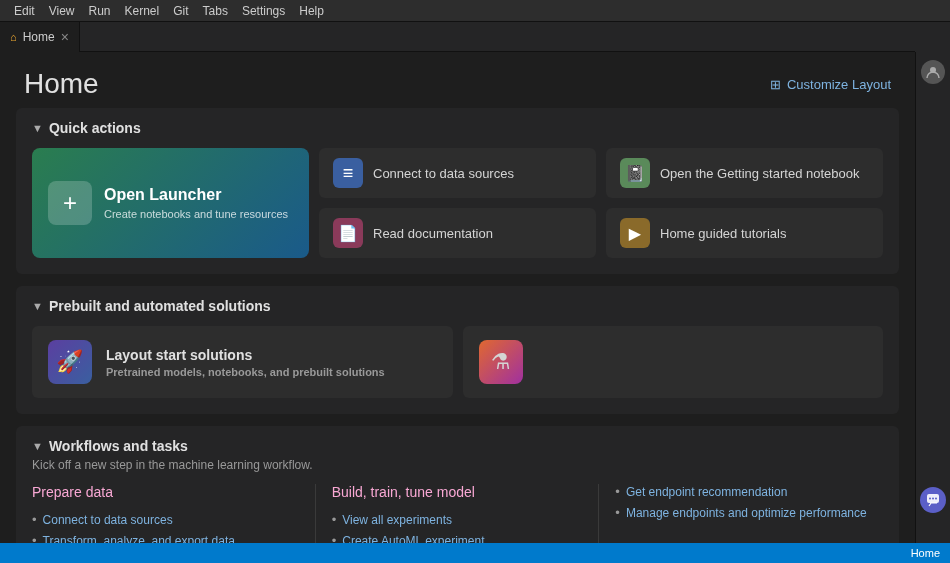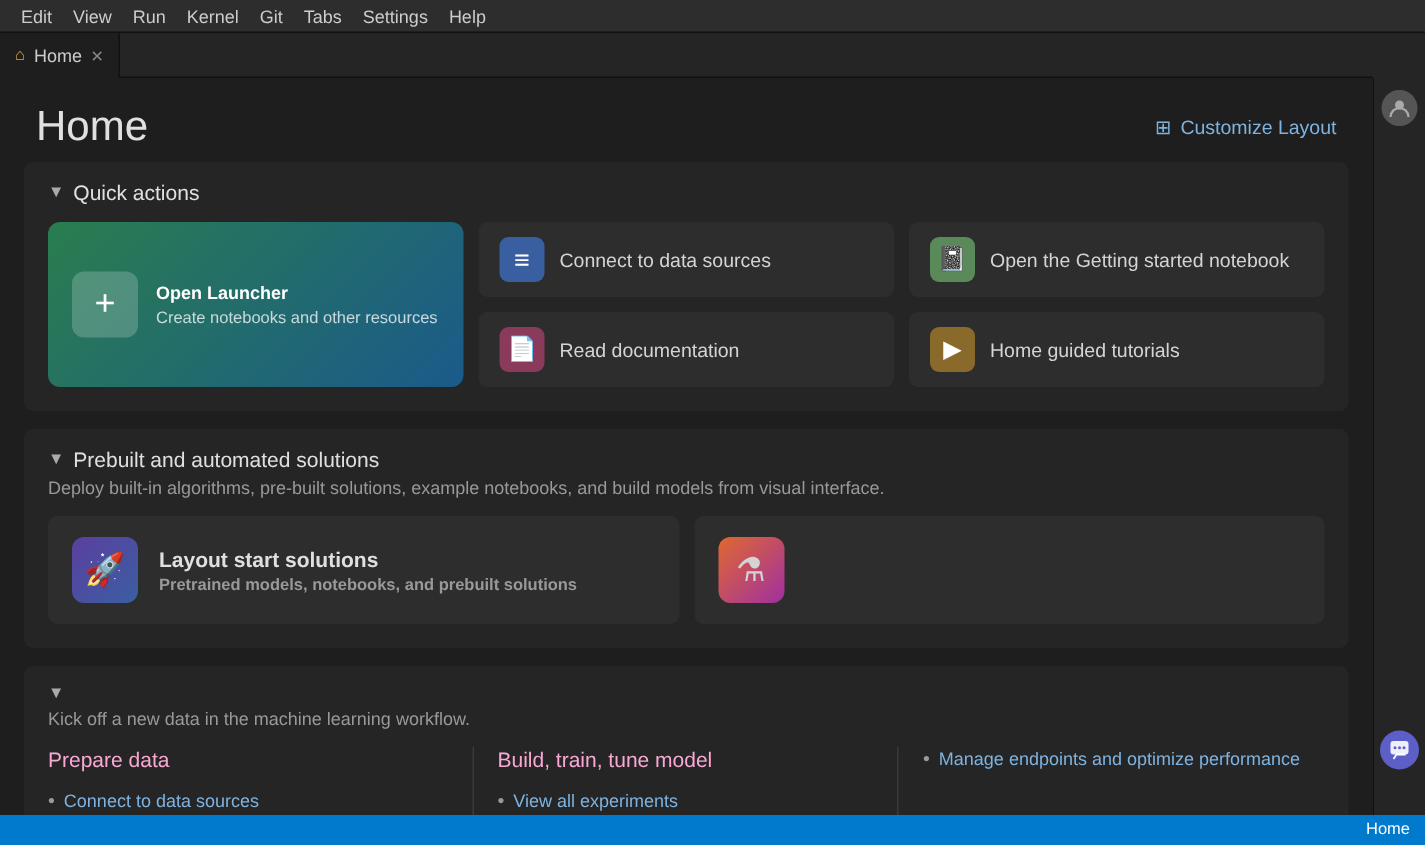--- a/index.html
+++ b/index.html
@@ -119,21 +119,21 @@
     }
 
     .section-header {
       display: flex;
       align-items: center;
       gap: 6px;
       margin-bottom: 12px;
     }
     .section-title {
       font-size: 14px;
-      font-weight: 400;
+      font-weight: 700;
       color: #e0e0e0;
     }
     .section-chevron {
       color: #aaa;
       font-size: 11px;
       cursor: pointer;
     }
     .section-subtitle {
       color: #999;
       font-size: 12px;
@@ -163,21 +163,21 @@
       background: rgba(255,255,255,0.2);
       border-radius: 8px;
       display: flex;
       align-items: center;
       justify-content: center;
       font-size: 24px;
       color: #fff;
       flex-shrink: 0;
     }
     .open-launcher-text .title {
-      font-size: 12px;
+      font-size: 16px;
       font-weight: 600;
       color: #fff;
       margin-bottom: 4px;
     }
     .open-launcher-text .subtitle {
       font-size: 11px;
       color: rgba(255,255,255,0.75);
     }
 
     .action-card {
@@ -381,21 +381,21 @@
         <span class="section-title">Quick actions</span>
       </div>
       <div class="quick-actions-grid">
 
         <div class="open-launcher-card">
           <div class="open-launcher-icon">
             <span>+</span>
           </div>
           <div class="open-launcher-text">
             <div class="title">Open Launcher</div>
-            <div class="subtitle">Create notebooks and other resources</div>
+            <div class="subtitle">Create notebooks and tune resources</div>
           </div>
         </div>
 
         <div class="action-card">
           <div class="action-icon" style="background: #3a5fa0; color:#fff; font-size:18px;">
             ≡
           </div>
           <span class="action-label">Connect to data sources</span>
         </div>
 
@@ -420,21 +420,20 @@
           <span class="action-label">Home guided tutorials</span>
         </div>
       </div>
     </div>
 
     <div class="section">
       <div class="section-header">
         <span class="section-chevron">▼</span>
         <span class="section-title">Prebuilt and automated solutions</span>
       </div>
-      <div class="section-subtitle">Deploy built-in algorithms, pre-built solutions, example notebooks, and build models from visual interface.</div>
       <div class="prebuilt-cards">
 
         <div class="solution-card">
           <div class="solution-icon" style="background: linear-gradient(135deg, #5b3fa0, #3a5fa0);">
             🚀
           </div>
           <div class="solution-text">
             <div class="title">Layout start solutions</div>
             <div class="subtitle">Pretrained models, notebooks, and prebuilt solutions</div>
           </div>
@@ -444,22 +443,23 @@
           <div class="solution-icon" style="background: linear-gradient(135deg, #e06830, #a030a0);">
             ⚗
           </div>
         </div>
       </div>
     </div>
 
     <div class="section">
       <div class="section-header">
         <span class="section-chevron">▼</span>
+        <span class="section-title">Workflows and tasks</span>
       </div>
-      <div class="section-subtitle">Kick off a new data in the machine learning workflow.</div>
+      <div class="section-subtitle">Kick off a new step in the machine learning workflow.</div>
       <div class="workflows-cols">
 
         <div class="workflow-col">
           <div class="workflow-col-title">Prepare data</div>
           <ul class="workflow-links">
             <li><a class="workflow-link">Connect to data sources</a></li>
             <li><a class="workflow-link">Transform, analyze, and export data</a></li>
 
           </ul>
         </div>
@@ -468,20 +468,21 @@
           <div class="workflow-col-title">Build, train, tune model</div>
           <ul class="workflow-links">
             <li><a class="workflow-link">View all experiments</a></li>
             <li><a class="workflow-link">Create AutoML experiment</a></li>
 
           </ul>
         </div>
 
         <div class="workflow-col" style="padding-left:16px; border-right:none;">
           <ul class="workflow-links">
+            <li><a class="workflow-link">Get endpoint recommendation</a></li>
             <li><a class="workflow-link">Manage endpoints and optimize performance</a></li>
           </ul>
         </div>
       </div>
     </div>
 
   </div>
 
   <div class="right-icons">
     <div class="avatar-circle">

